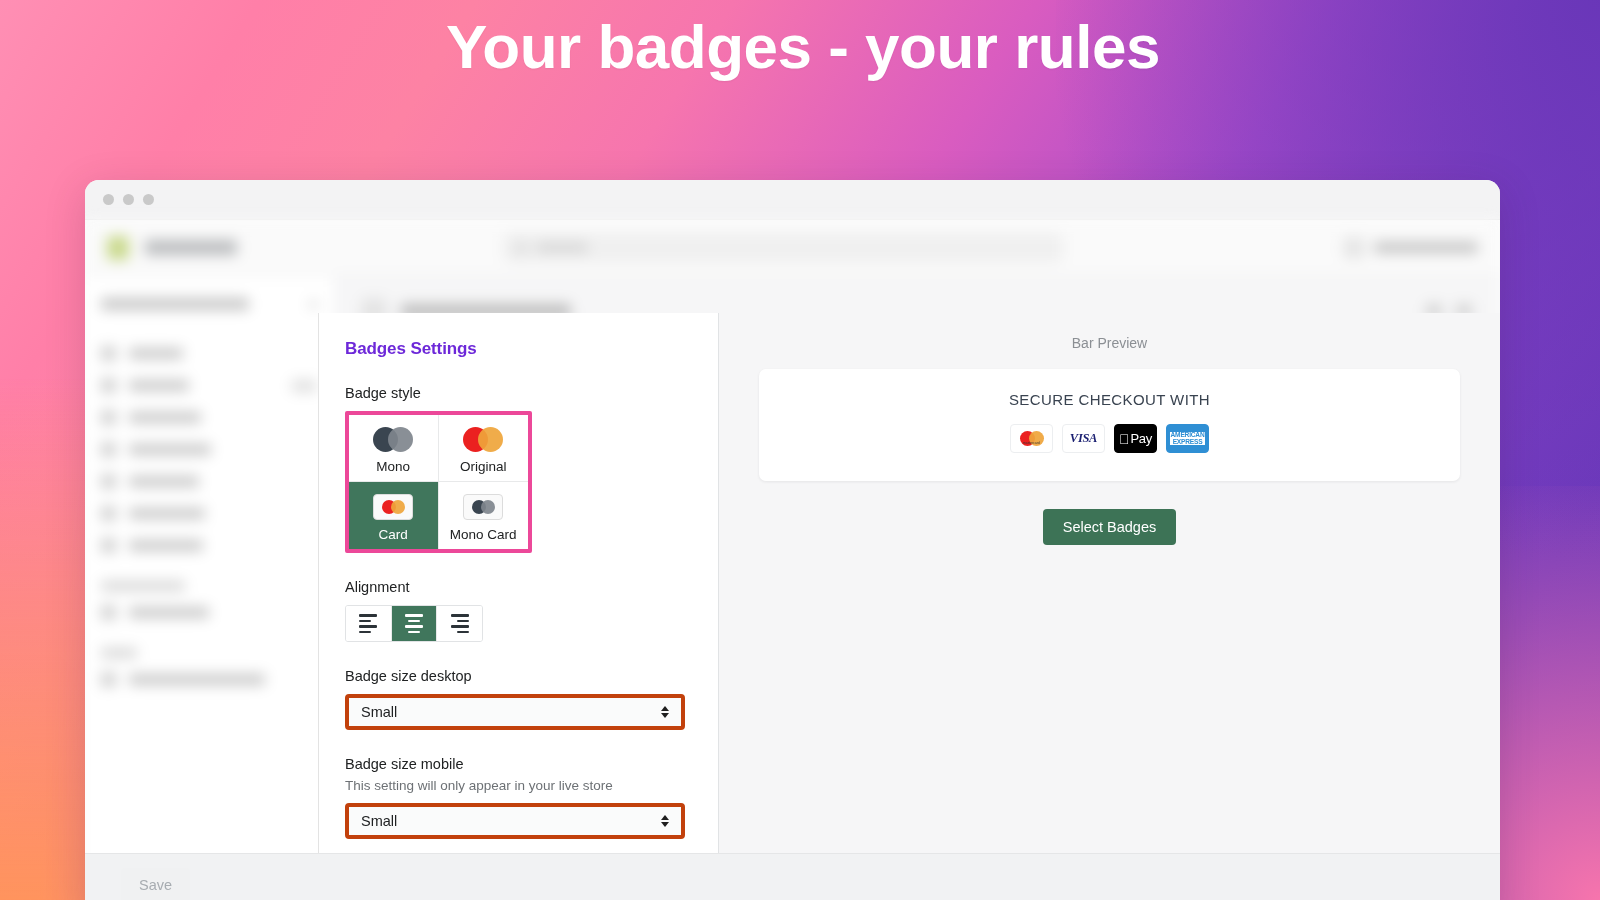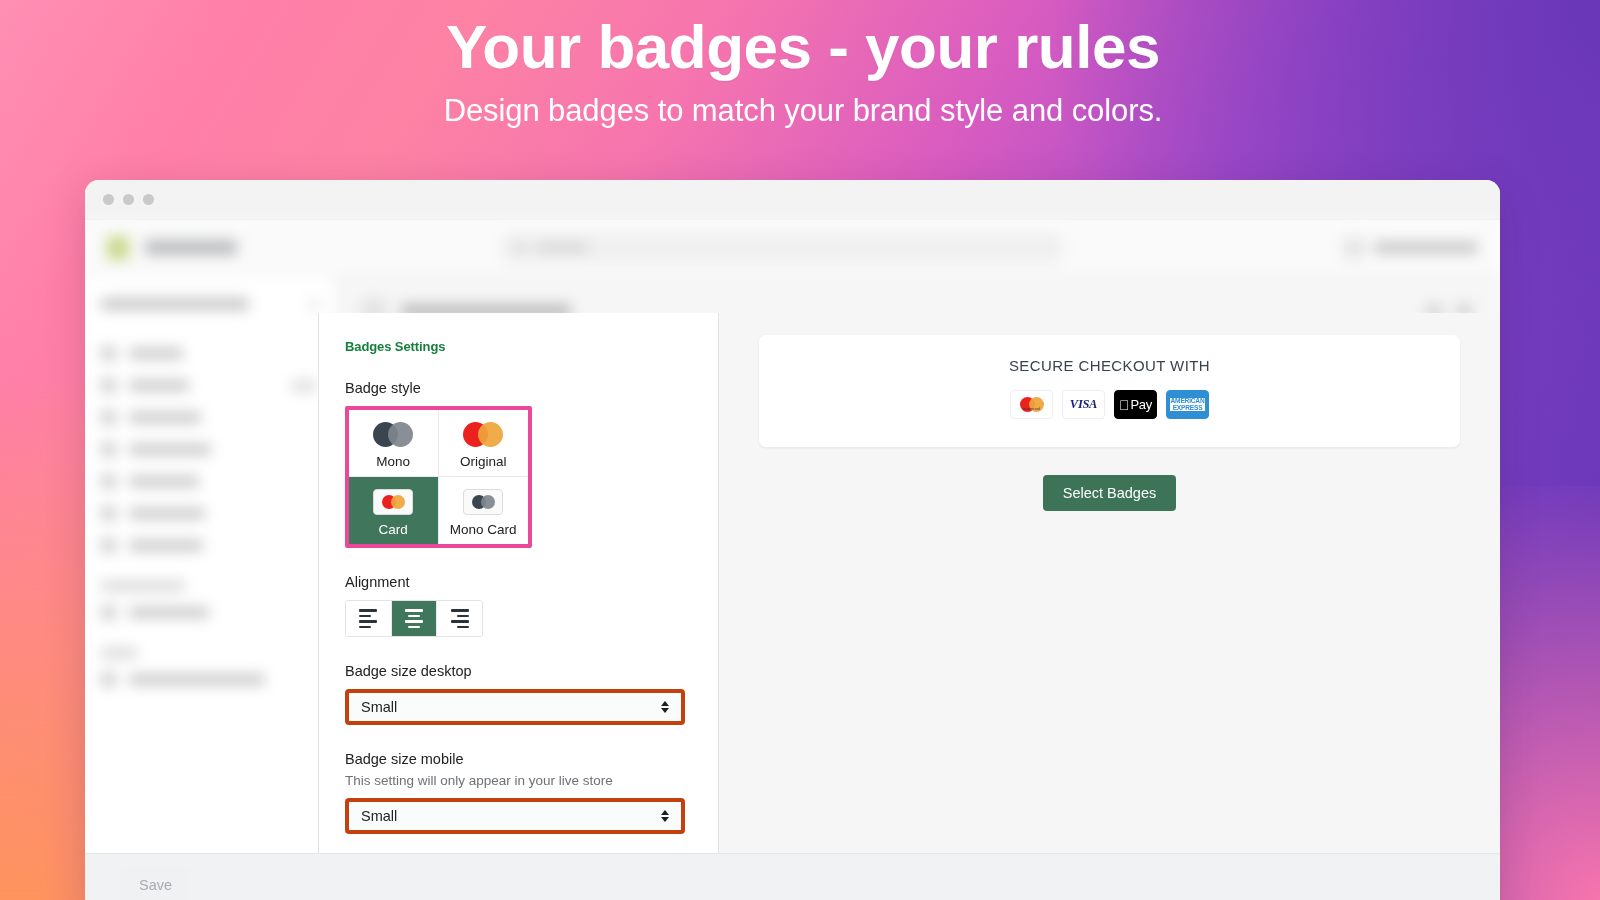--- a/index.html
+++ b/index.html
@@ -118,21 +118,21 @@
     background: #fff; border-left: 1px solid #e3e3e3;
     display: flex;
     z-index: 2;
   }
 
   
   #settings {
     width: 400px; background: #fff; border-right: 1px solid #e1e3e5;
     padding: 26px 28px 0 26px; position: relative; overflow: hidden;
   }
-  .panel-title { font-size: 13px; font-weight: 700; color: #15803d; letter-spacing: -0.1px; }
+  .panel-title { font-size: 17px; font-weight: 700; color: #6d28d9; letter-spacing: -0.1px; }
   .field-label { font-size: 14.5px; color: #202223; margin-top: 26px; margin-bottom: 10px; }
   .help-text { font-size: 13.5px; color: #6d7175; margin: -4px 0 10px; }
 
   
   .style-grid {
     width: 187px; border: 4px solid #ec4899; border-radius: 2px;
     display: grid; grid-template-columns: 1fr 1fr; overflow: hidden;
   }
   .style-cell {
     background: #fff; border-right: 1px solid #e8e9ea; border-bottom: 1px solid #e8e9ea;
@@ -268,21 +268,20 @@
 </head>
 <body>
 
 <div id="backdrop">
   <div class="tr-purple"></div>
   <div class="br-pink"></div>
 </div>
 
 <div id="headline">
   <h1>Your badges - your rules</h1>
-  <p>Design badges to match your brand style and colors.</p>
 </div>
 
 <div id="window">
 
   <div id="titlebar">
     <span class="dot"></span>
     <span class="dot"></span>
     <span class="dot"></span>
   </div>
 
@@ -451,20 +450,21 @@
           </span>
       </div>
 
       <div class="color-row">
         <span class="lbl">Badge color</span>
         <span class="color-swatch"></span>
       </div>
     </div>
 
     <div id="preview">
+      <div class="preview-title">Bar Preview</div>
 
       <div class="preview-card">
         <div class="secure-heading">SECURE CHECKOUT WITH</div>
         <div class="badge-row">
 
           <span class="pay-badge">
             <span class="mc-pay">
                 <i class="l"></i>
                 <i class="r"></i>
               <span class="mc-word">mastercard</span>

